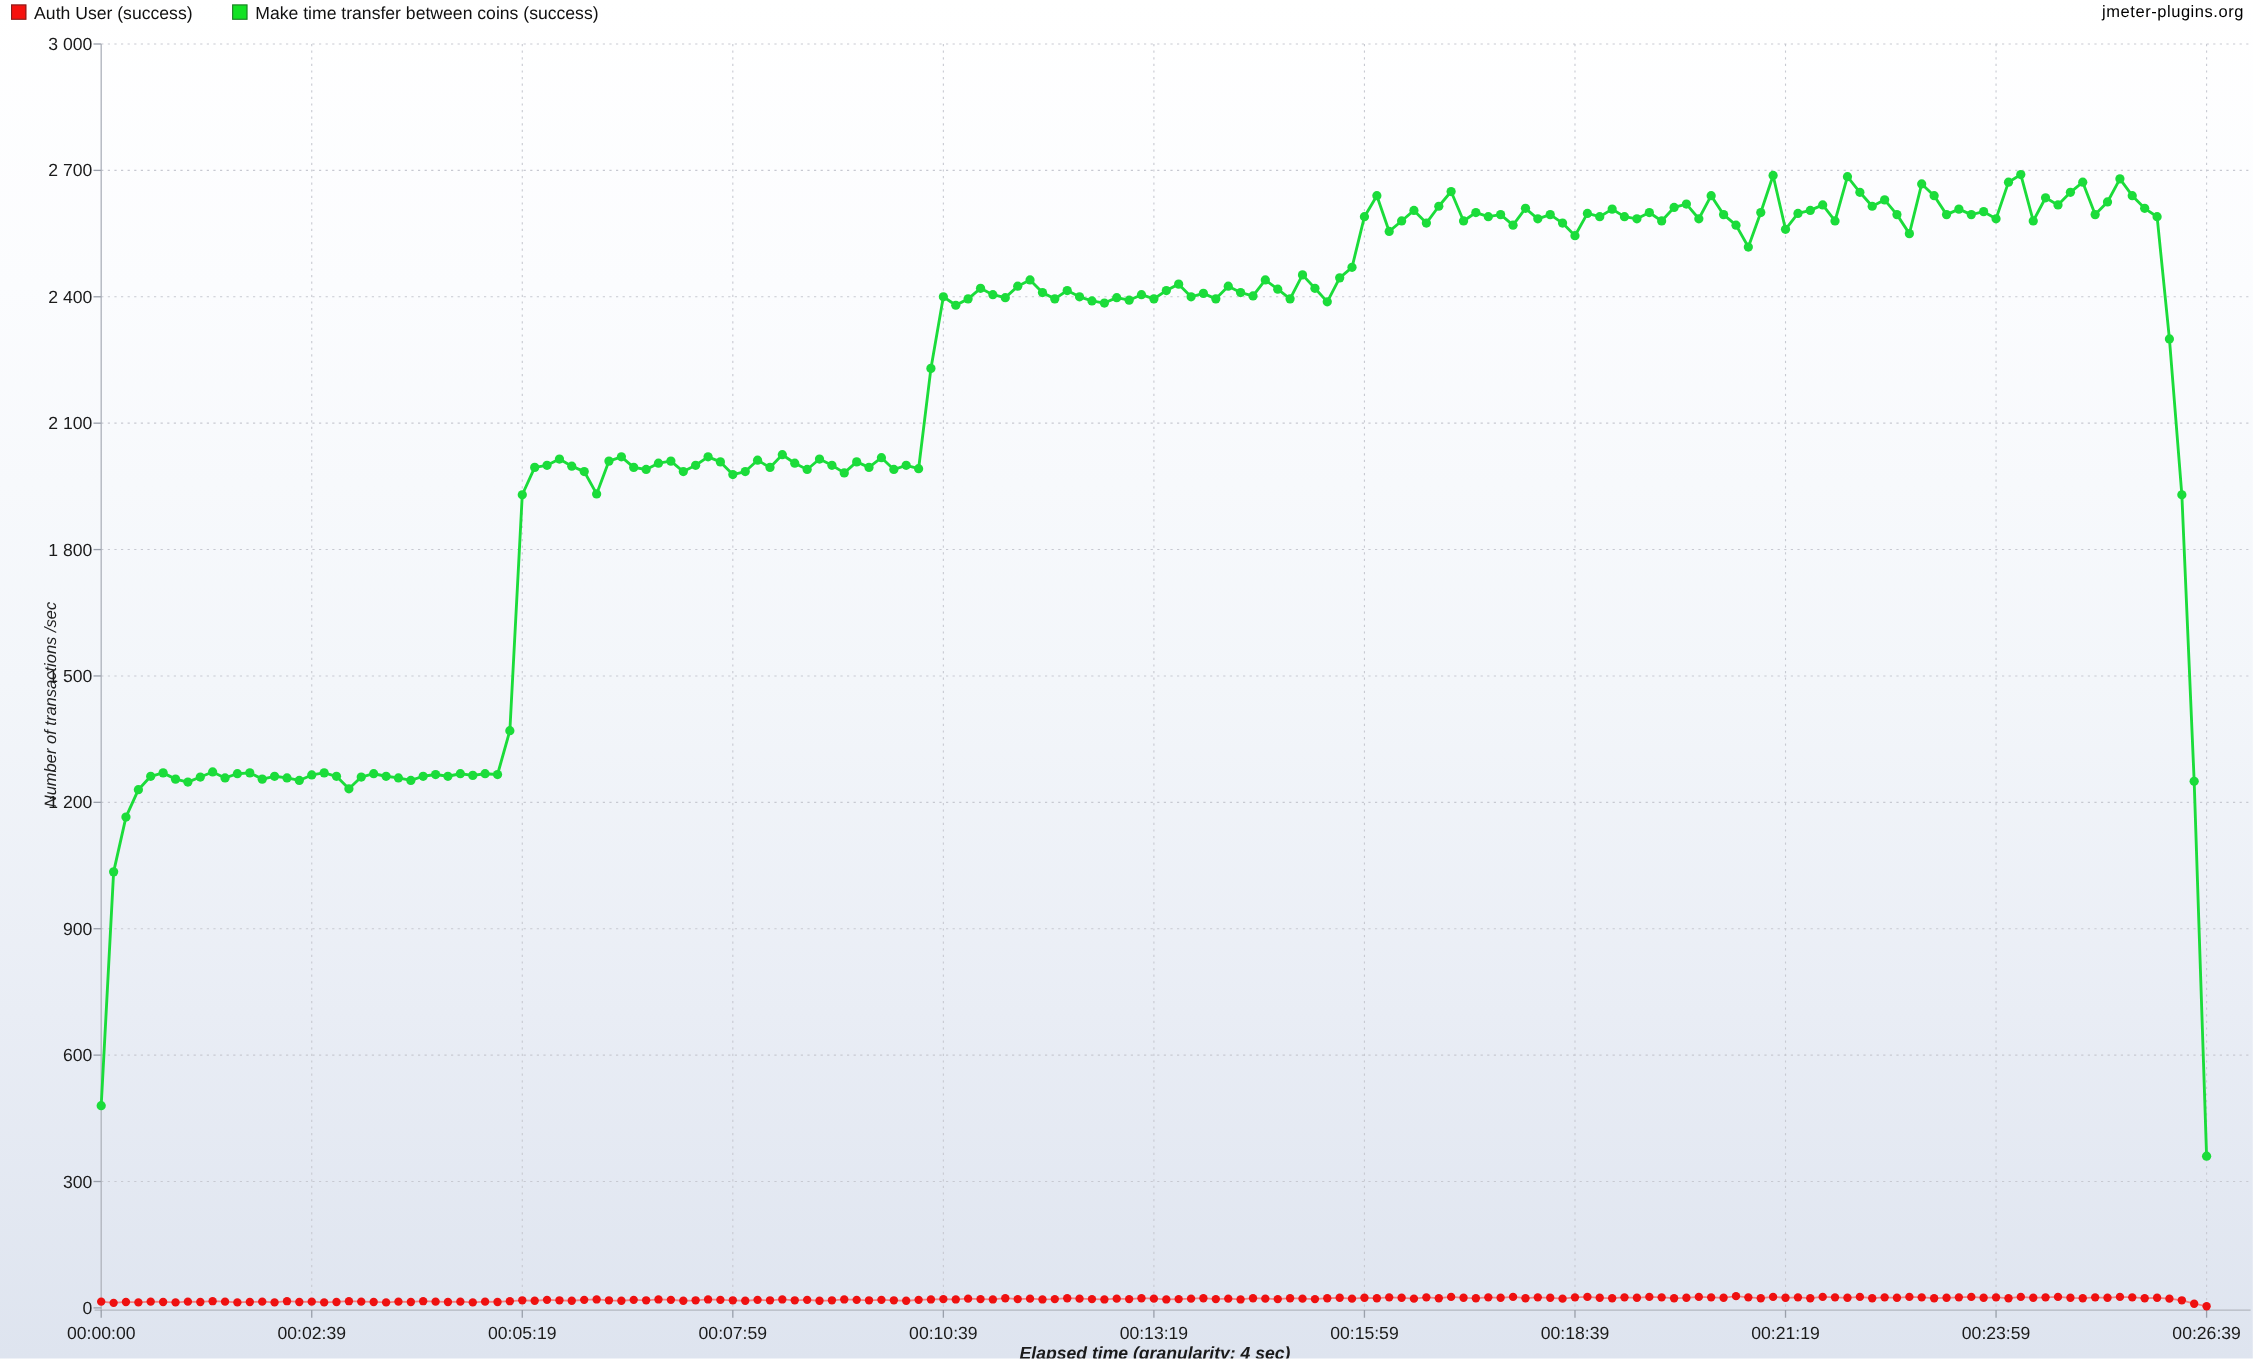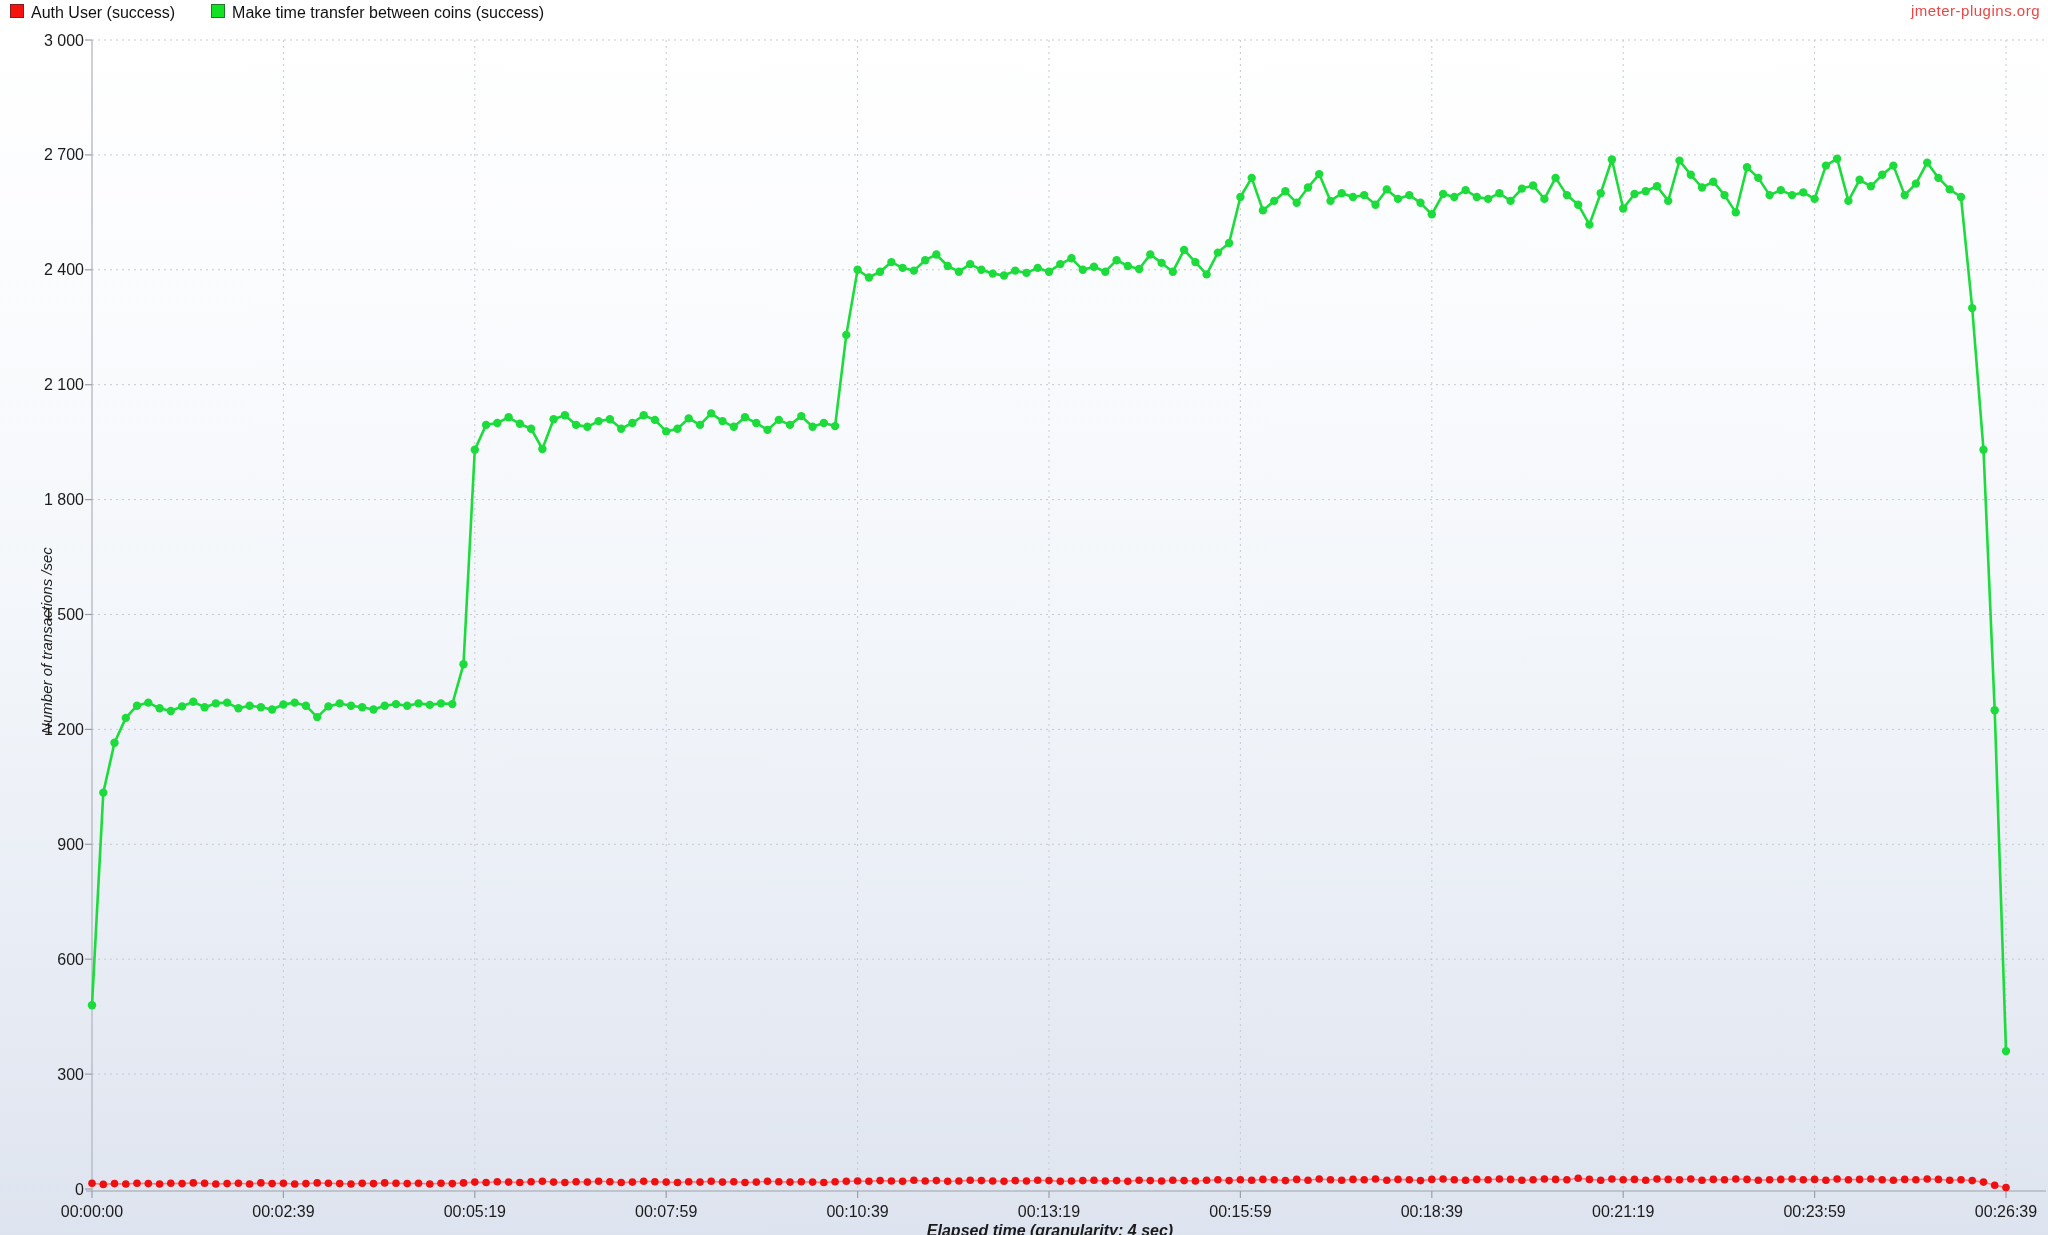--- a/index.html
+++ b/index.html
@@ -5,21 +5,21 @@
   html,body{margin:0;padding:0;}
   body{
     width:2048px;height:1235px;overflow:hidden;position:relative;
     font-family:"Liberation Sans","DejaVu Sans",sans-serif;
     background:linear-gradient(180deg,#ffffff 0px,#fbfcfe 260px,#f3f6fa 620px,#e9edf5 920px,#dee4ef 1235px);
   }
   .legend{position:absolute;top:4px;left:10px;display:flex;align-items:center;gap:36px;z-index:3;}
   .legend-item{display:flex;align-items:flex-start;gap:7px;}
   .swatch{width:14px;height:14px;display:inline-block;border:1px solid rgba(40,40,40,.55);box-sizing:border-box;}
   .legend-label{font-size:16px;color:#111;white-space:nowrap;}
-  .watermark{position:absolute;top:2px;right:8px;font-size:15px;color:#ef4444;letter-spacing:.5px;z-index:3;}
+  .watermark{position:absolute;top:2px;right:8px;font-size:15px;color:#000000;letter-spacing:.5px;z-index:3;}
   .y-title{
     position:absolute;left:-84px;top:632px;width:260px;text-align:center;
     transform:rotate(-90deg);transform-origin:center;
     font-size:15px;font-style:italic;color:#222;white-space:nowrap;
   }
   .x-title{
     position:absolute;left:0;top:1222px;width:2100px;text-align:center;
     font-size:16px;font-style:italic;font-weight:bold;color:#1a1a1a;white-space:nowrap;
   }
   svg#plot{position:absolute;left:0;top:0;}

